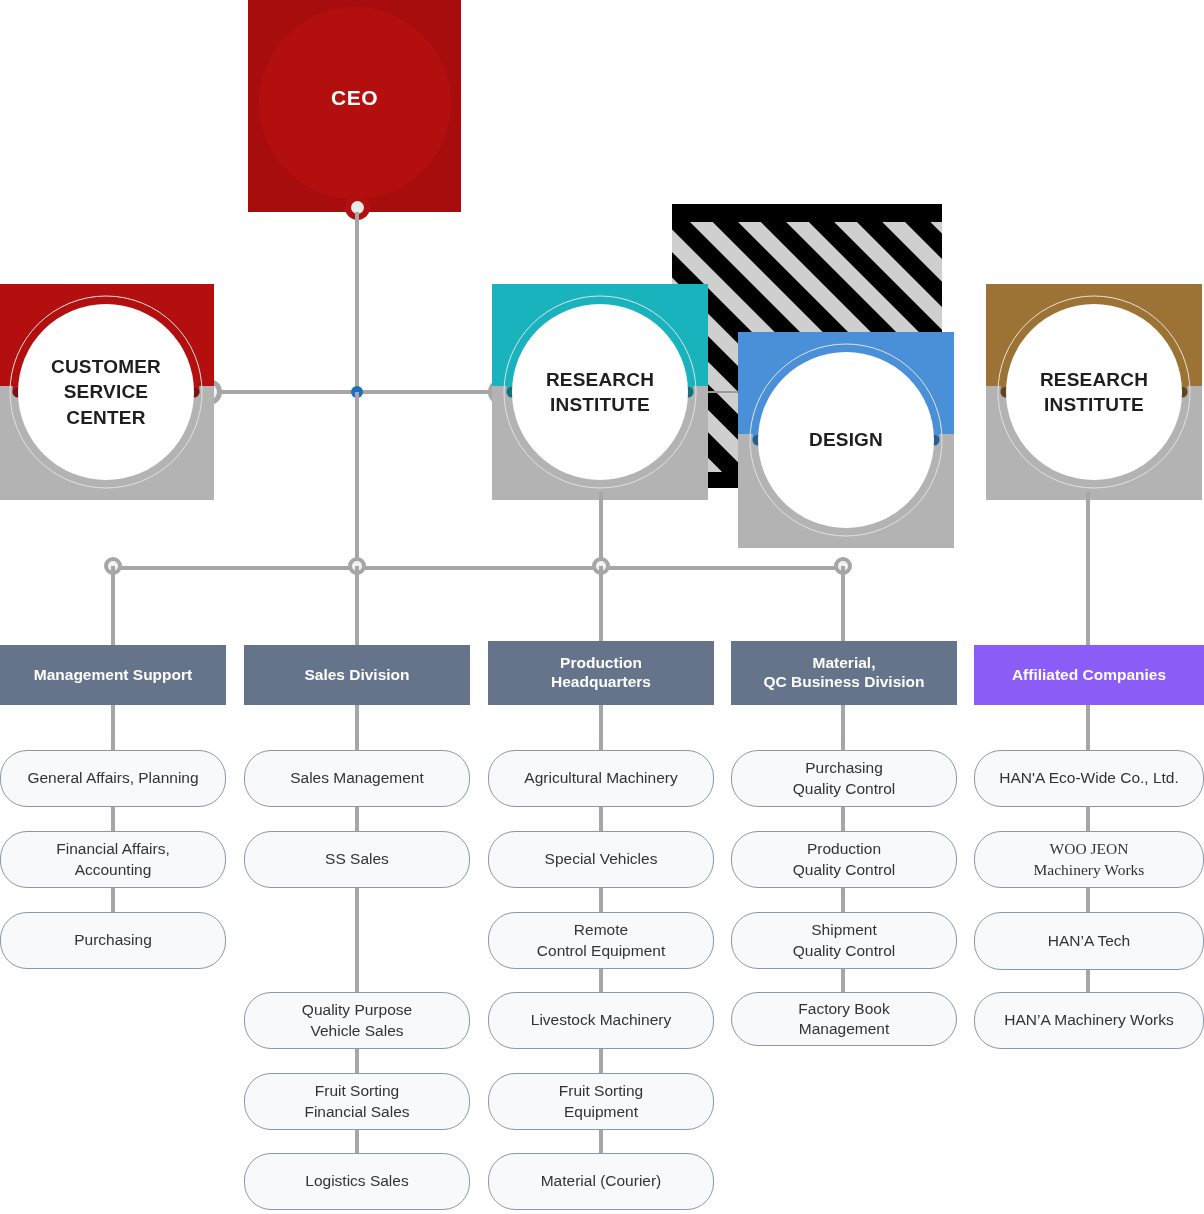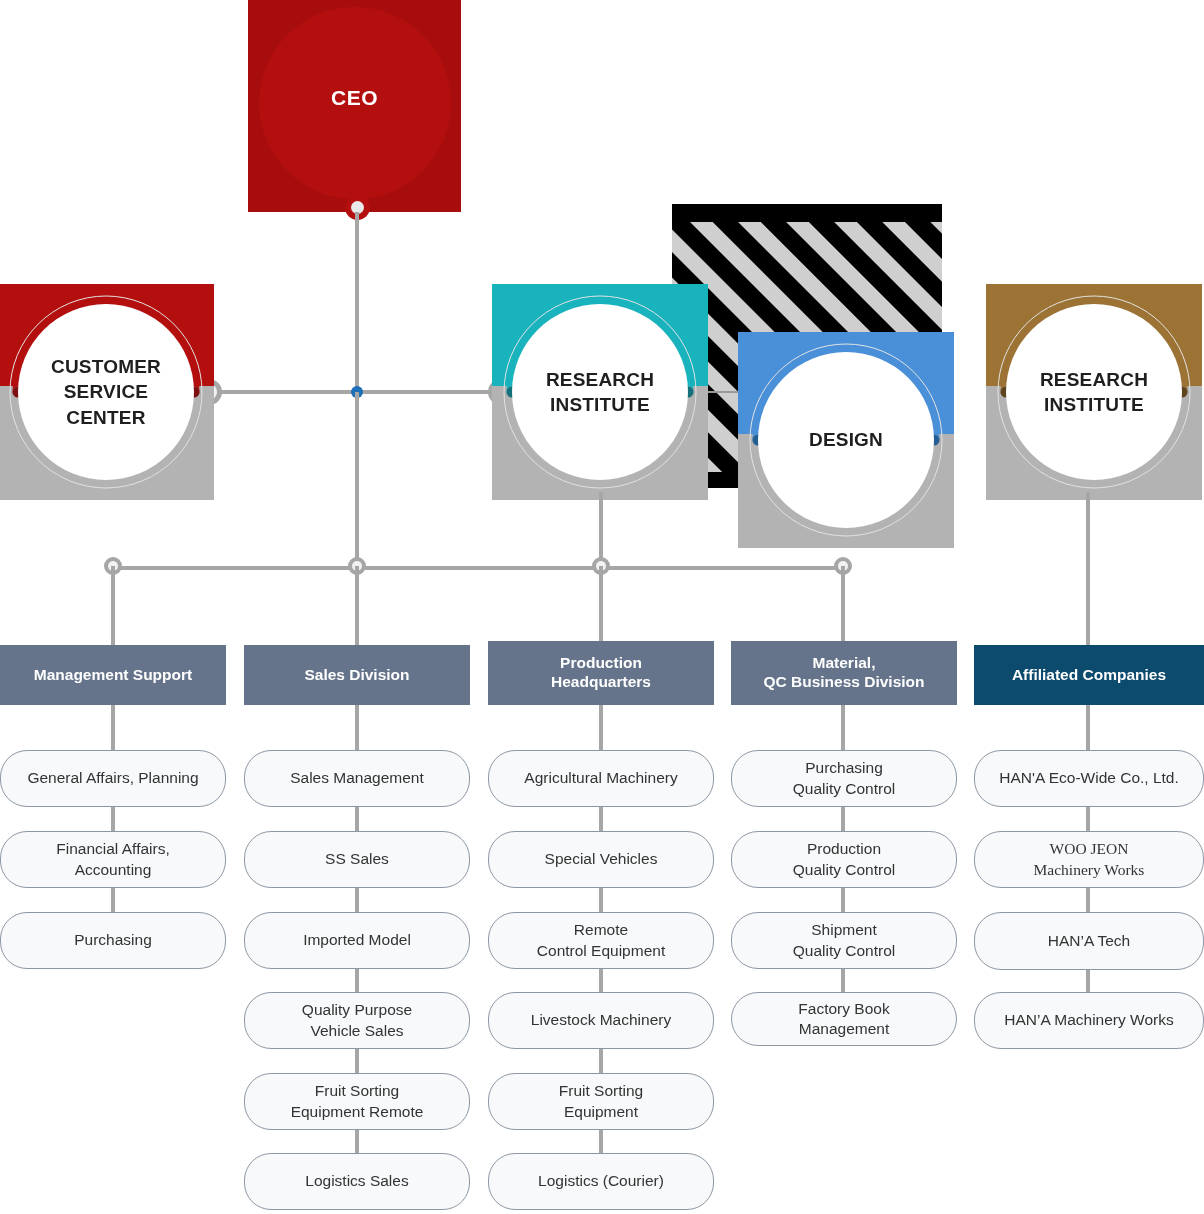--- a/index.html
+++ b/index.html
@@ -61,21 +61,21 @@
   .hatch-panel { position: absolute; left: 672px; top: 204px; width: 270px; height: 284px; background: #000000; }
 
   
   .dept {
     position: absolute; height: 60px; background: #65748a;
     display: flex; align-items: center; justify-content: center;
     color: #ffffff; font-size: 15.5px; font-weight: bold; line-height: 1.2;
     text-align: center;
   }
   .dept.tall { height: 64px; }
-  .dept.brown { background: #0c4a6e; }
+  .dept.brown { background: #8b5cf6; }
 
   
   .pill {
     position: absolute; border: 1px solid #8d98a6; border-radius: 27px;
     background: #f7f9fa; display: flex; align-items: center; justify-content: center;
     color: #333333; font-size: 15.5px; line-height: 1.3; text-align: center;
   }
 </style>
 </head>
 <body>
@@ -258,33 +258,30 @@
   <div class="pill" style="left:0px; top:912px; width:226px; height:57px;">
     <span>Purchasing</span>
   </div>
 
   <div class="pill" style="left:244px; top:750px; width:226px; height:57px;">
     <span>Sales Management</span>
   </div>
   <div class="pill" style="left:244px; top:831px; width:226px; height:57px;">
     <span>SS Sales</span>
   </div>
-  <div class="pill" style="left:244px; top:912px; width:226px; height:57px;">
-    <span>Imported Model</span>
-  </div>
   <div class="pill" style="left:244px; top:992px; width:226px; height:57px;">
     <span>
       <span>Quality Purpose</span><br>
       <span>Vehicle Sales</span>
     </span>
   </div>
   <div class="pill" style="left:244px; top:1073px; width:226px; height:57px;">
     <span>
       <span>Fruit Sorting</span><br>
-      <span>Equipment Remote</span>
+      <span>Financial Sales</span>
     </span>
   </div>
   <div class="pill" style="left:244px; top:1153px; width:226px; height:57px;">
     <span>Logistics Sales</span>
   </div>
 
   <div class="pill" style="left:488px; top:750px; width:226px; height:57px;">
     <span>Agricultural Machinery</span>
   </div>
   <div class="pill" style="left:488px; top:831px; width:226px; height:57px;">
@@ -299,21 +296,21 @@
   <div class="pill" style="left:488px; top:992px; width:226px; height:57px;">
     <span>Livestock Machinery</span>
   </div>
   <div class="pill" style="left:488px; top:1073px; width:226px; height:57px;">
     <span>
       <span>Fruit Sorting</span><br>
       <span>Equipment</span>
     </span>
   </div>
   <div class="pill" style="left:488px; top:1153px; width:226px; height:57px;">
-    <span>Logistics (Courier)</span>
+    <span>Material (Courier)</span>
   </div>
 
   <div class="pill" style="left:731px; top:750px; width:226px; height:57px;">
     <span>
       <span>Purchasing</span><br>
       <span>Quality Control</span>
     </span>
   </div>
   <div class="pill" style="left:731px; top:831px; width:226px; height:57px;">
     <span>

